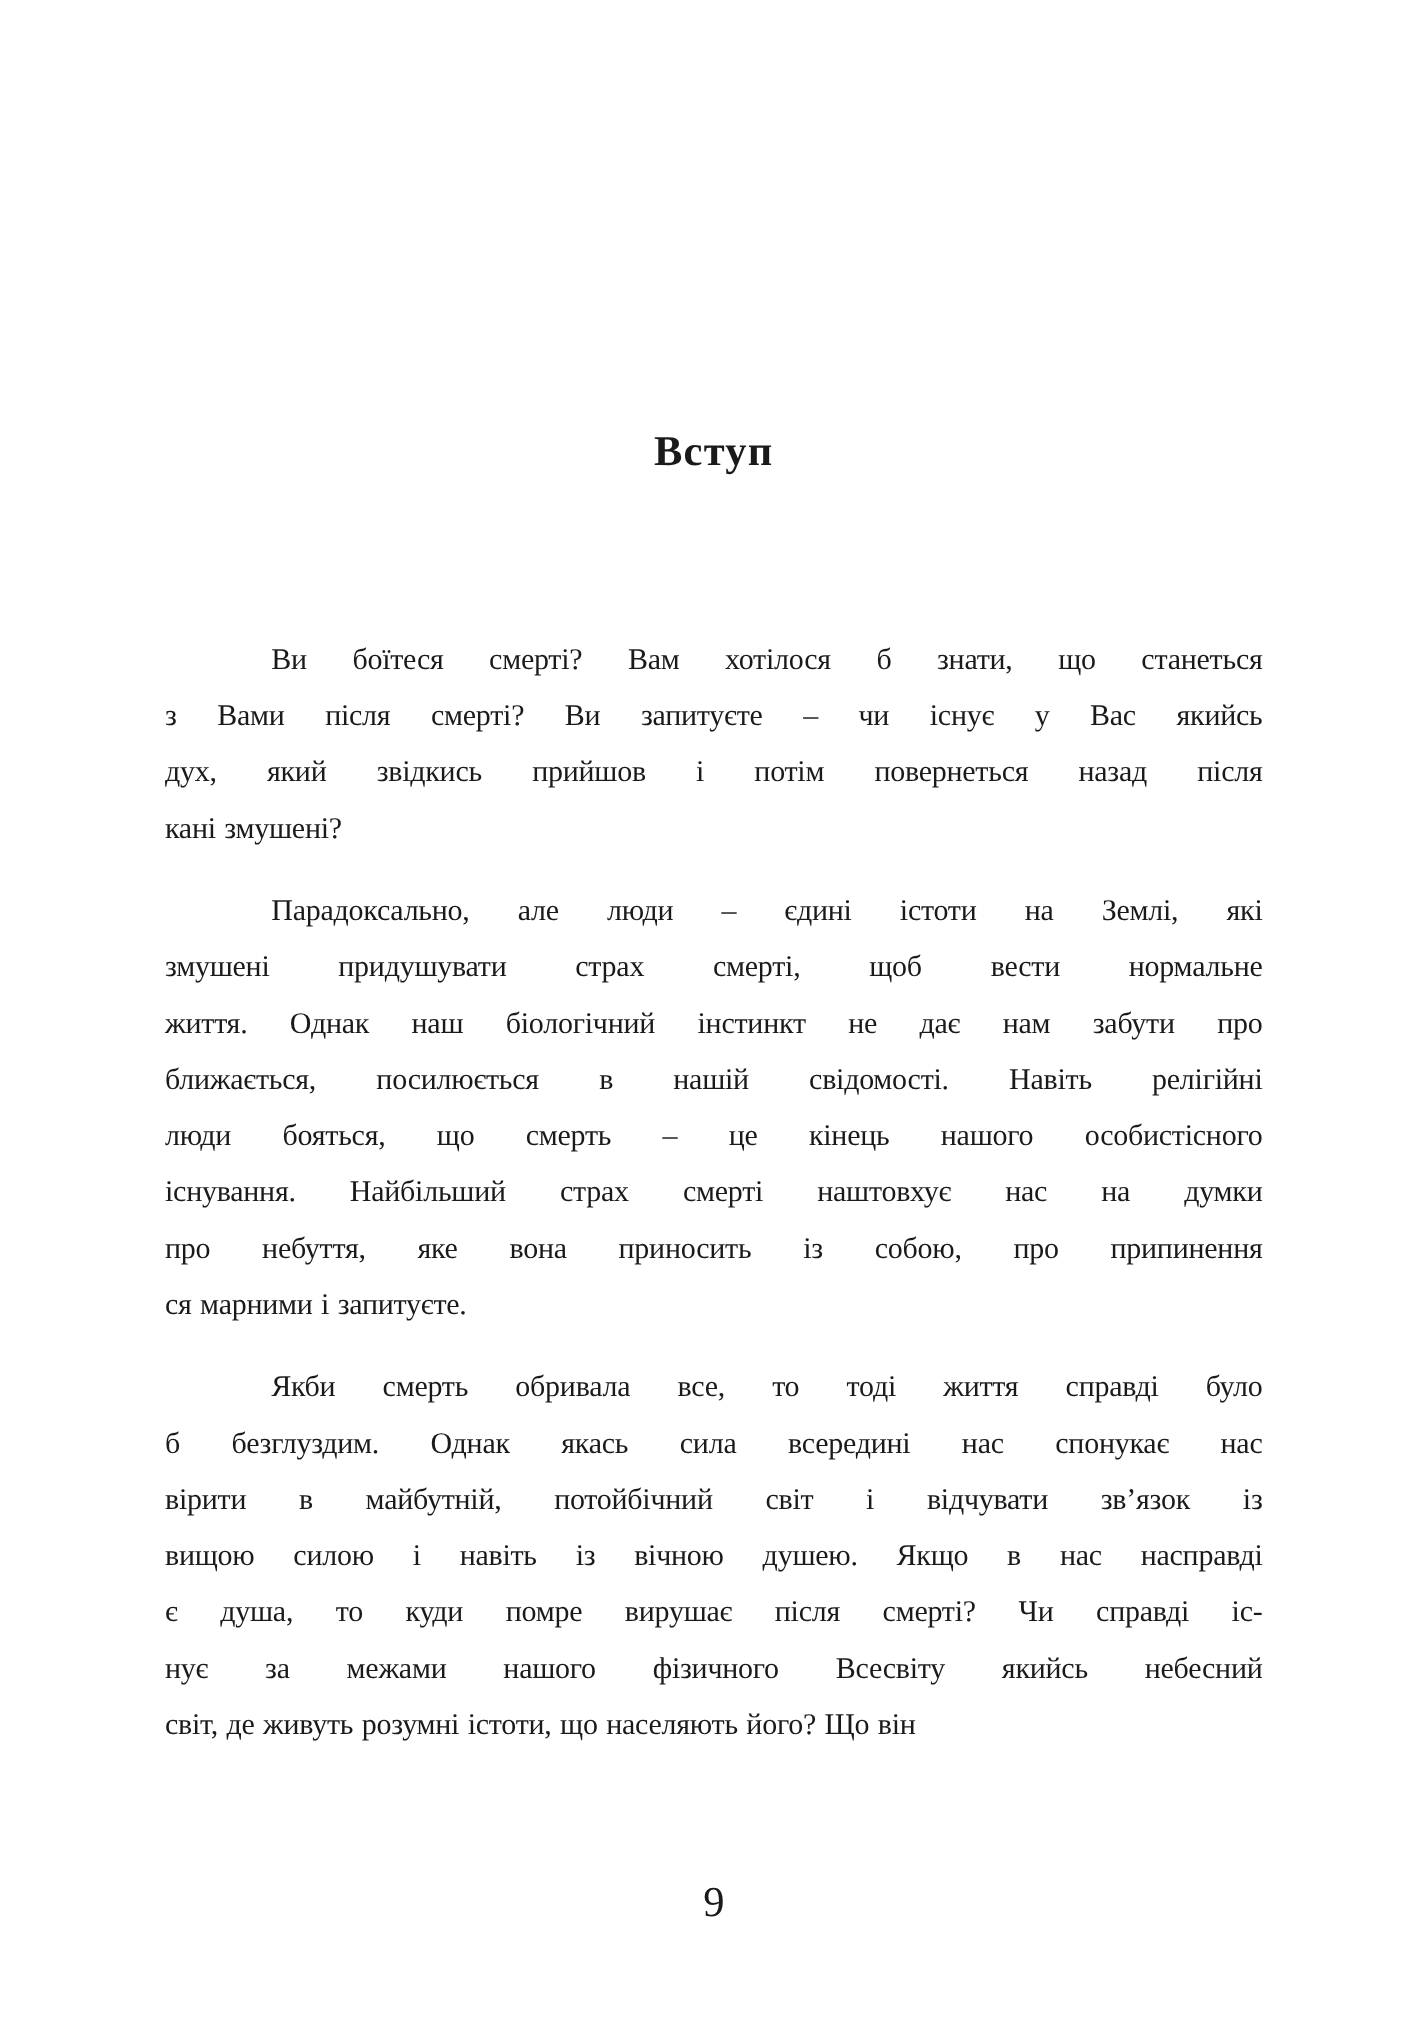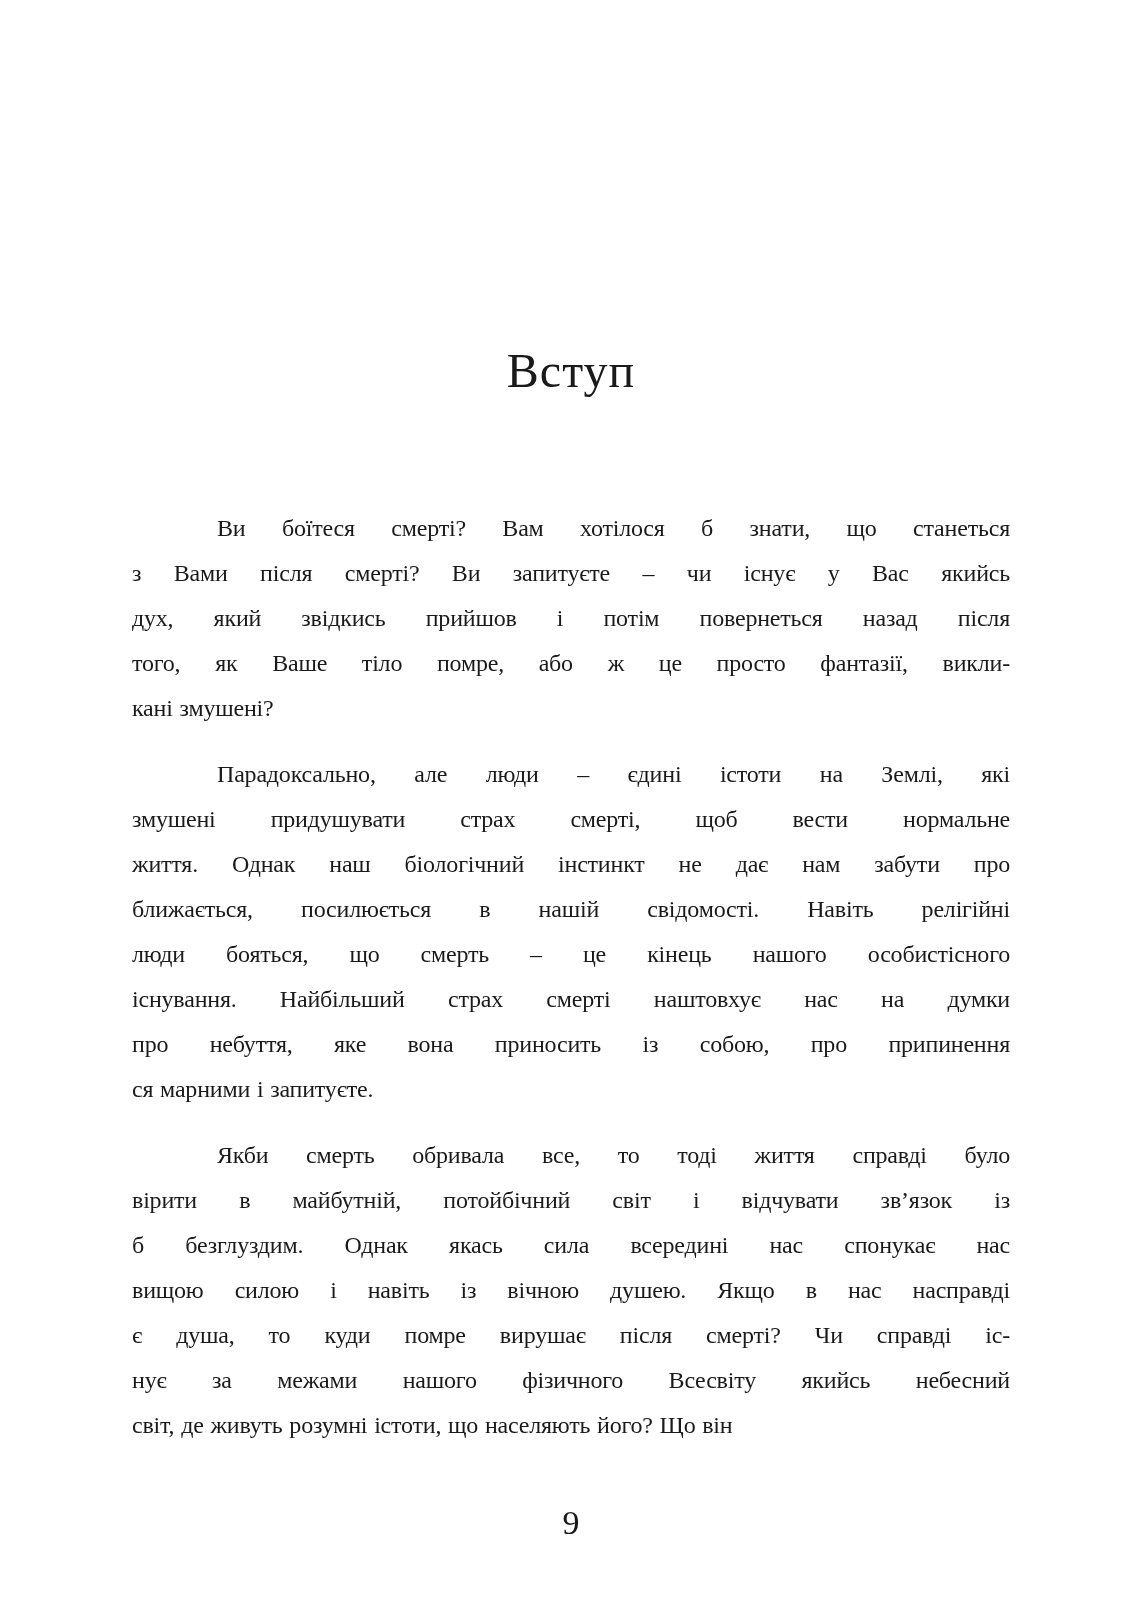--- a/index.html
+++ b/index.html
@@ -17,22 +17,22 @@
     font-family: "Liberation Serif", "DejaVu Serif", serif;
     overflow: hidden;
   }
   .chapter-title {
     position: absolute;
     top: 342px;
     left: 0;
     width: 100%;
     margin: 0;
     text-align: center;
-    font-size: 48px;
-    font-weight: 400;
+    font-size: 34px;
+    font-weight: 700;
     line-height: 1.2;
     letter-spacing: 1px;
   }
   .body-text {
     position: absolute;
     top: 506px;
     left: 132px;
     width: 878px;
   }
   .para {
@@ -70,39 +70,38 @@
 <div class="page">
 
   <h1 class="chapter-title">Вступ</h1>
 
   <div class="body-text">
 
     <div class="para">
       <div class="ln ln-first">Ви боїтеся смерті? Вам хотілося б знати, що станеться</div>
       <div class="ln">з Вами після смерті? Ви запитуєте – чи існує у Вас якийсь</div>
       <div class="ln">дух, який звідкись прийшов і потім повернеться назад після</div>
-      <div class="ln">того, як Ваше тіло помре, або ж це просто фантазії, викли-</div>
       <div class="ln ln-last">кані змушені?</div>
     </div>
 
     <div class="para">
       <div class="ln ln-first">Парадоксально, але люди – єдині істоти на Землі, які</div>
       <div class="ln">змушені придушувати страх смерті, щоб вести нормальне</div>
       <div class="ln">життя. Однак наш біологічний інстинкт не дає нам забути про</div>
       <div class="ln">ближається, посилюється в нашій свідомості. Навіть релігійні</div>
       <div class="ln">люди бояться, що смерть – це кінець нашого особистісного</div>
       <div class="ln">існування. Найбільший страх смерті наштовхує нас на думки</div>
       <div class="ln">про небуття, яке вона приносить із собою, про припинення</div>
       <div class="ln ln-last">ся марними і запитуєте.</div>
     </div>
 
     <div class="para">
       <div class="ln ln-first">Якби смерть обривала все, то тоді життя справді було</div>
+      <div class="ln">б безглуздим. Однак якась сила всередині нас спонукає нас</div>
       <div class="ln">вірити в майбутній, потойбічний світ і відчувати зв’язок із</div>
-      <div class="ln">б безглуздим. Однак якась сила всередині нас спонукає нас</div>
       <div class="ln">вищою силою і навіть із вічною душею. Якщо в нас насправді</div>
       <div class="ln">є душа, то куди помре вирушає після смерті? Чи справді іс-</div>
       <div class="ln">нує за межами нашого фізичного Всесвіту якийсь небесний</div>
       <div class="ln ln-last">світ, де живуть розумні істоти, що населяють його? Що він</div>
     </div>
 
   </div>
 
   <div class="page-number">9</div>
 

